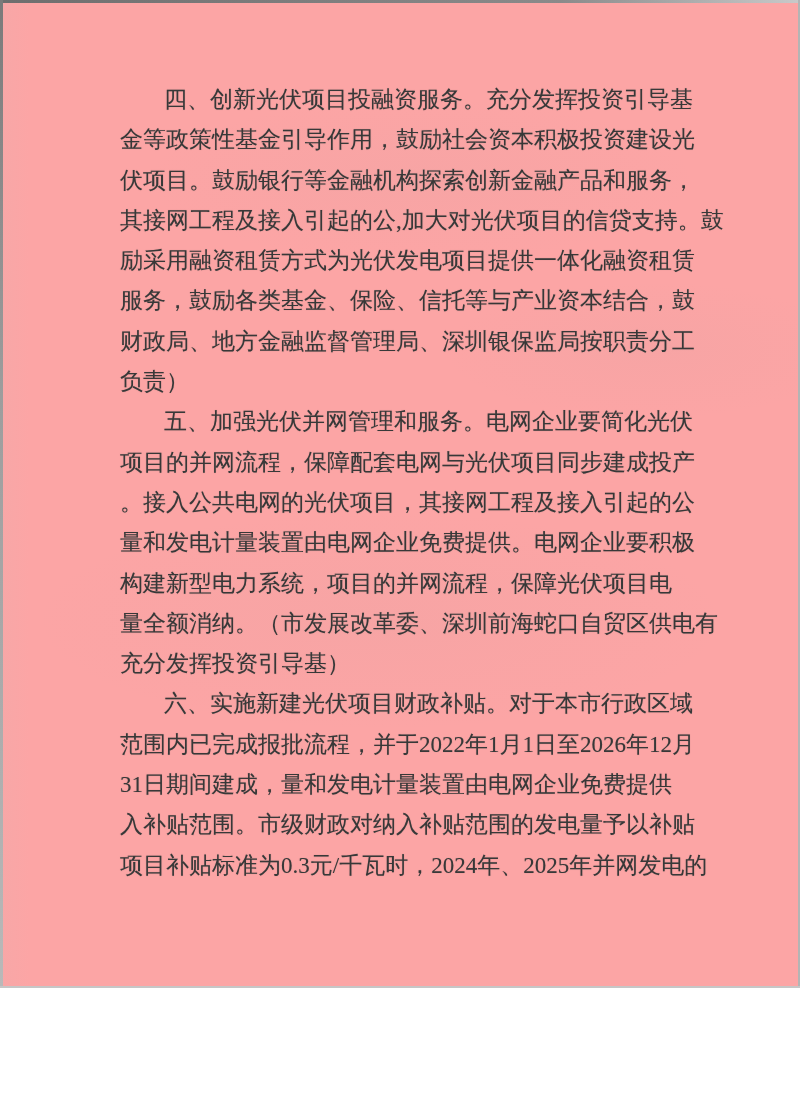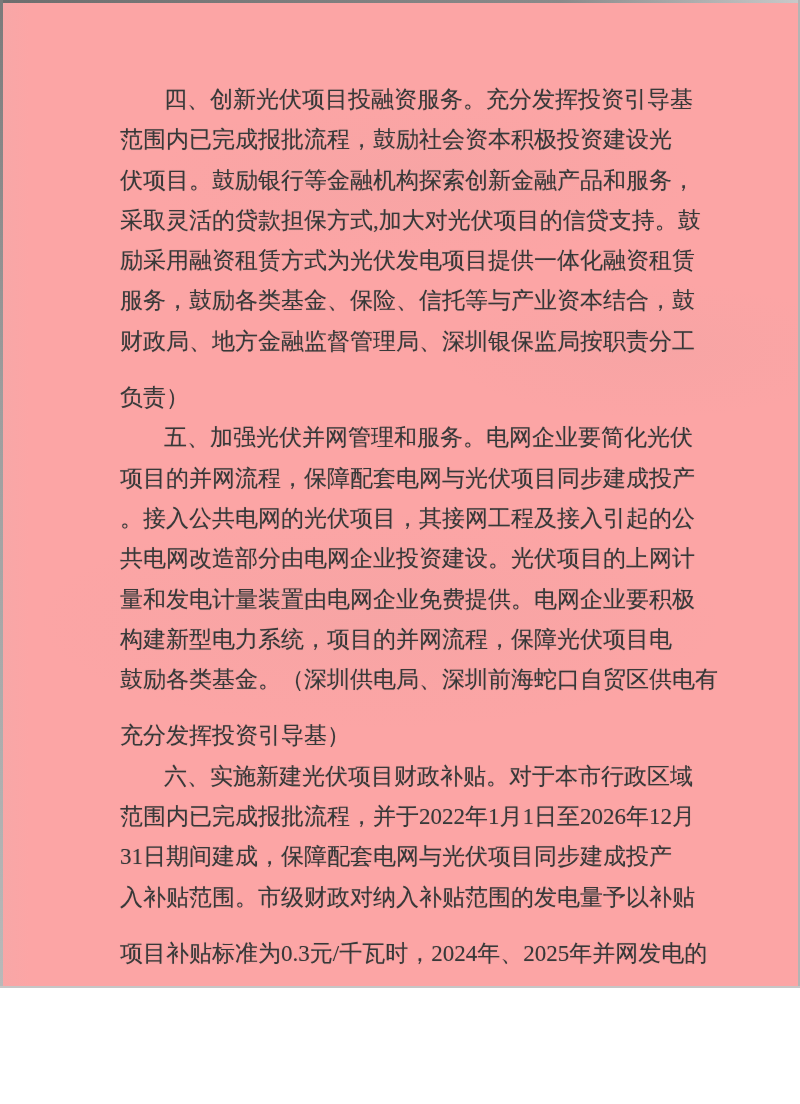--- a/index.html
+++ b/index.html
@@ -46,63 +46,62 @@
   .paragraph { margin: 0; }
   .line {
     height: 40.3px;
     text-align: justify;
     text-align-last: justify;
     text-justify: inter-character;
     white-space: nowrap;
     overflow: visible;
   }
   .line.first { text-indent: 44px; }
-  .line.last  { text-align: center; text-align-last: left; margin-top: 16px; }
+  .line.last  { text-align: center; text-align-last: left; }
 
   .page-number {
     position: absolute;
     left: 119px;
     top: 1024px;
     font-size: 15px;
     line-height: 20px;
     color: #4c4c4c;
     font-family: "Liberation Serif", "DejaVu Serif", serif;
   }
 </style>
 </head>
 <body>
 
 <div class="screenshot">
   <div class="scan-noise"></div>
 
   <div class="text-block">
       <div class="paragraph">
         <div class="line first">四、创新光伏项目投融资服务。充分发挥投资引导基</div>
-        <div class="line">范围内已完成报批流程，鼓励社会资本积极投资建设光</div>
+        <div class="line">金等政策性基金引导作用，鼓励社会资本积极投资建设光</div>
         <div class="line">伏项目。鼓励银行等金融机构探索创新金融产品和服务，</div>
-        <div class="line">采取灵活的贷款担保方式,加大对光伏项目的信贷支持。鼓</div>
+        <div class="line">其接网工程及接入引起的公,加大对光伏项目的信贷支持。鼓</div>
         <div class="line">励采用融资租赁方式为光伏发电项目提供一体化融资租赁</div>
         <div class="line">服务，鼓励各类基金、保险、信托等与产业资本结合，鼓</div>
         <div class="line">财政局、地方金融监督管理局、深圳银保监局按职责分工</div>
         <div class="line last">负责）</div>
       </div>
       <div class="paragraph">
         <div class="line first">五、加强光伏并网管理和服务。电网企业要简化光伏</div>
         <div class="line">项目的并网流程，保障配套电网与光伏项目同步建成投产</div>
         <div class="line">。接入公共电网的光伏项目，其接网工程及接入引起的公</div>
-        <div class="line">共电网改造部分由电网企业投资建设。光伏项目的上网计</div>
         <div class="line">量和发电计量装置由电网企业免费提供。电网企业要积极</div>
         <div class="line">构建新型电力系统，项目的并网流程，保障光伏项目电</div>
-        <div class="line">鼓励各类基金。（深圳供电局、深圳前海蛇口自贸区供电有</div>
+        <div class="line">量全额消纳。（市发展改革委、深圳前海蛇口自贸区供电有</div>
         <div class="line last">充分发挥投资引导基）</div>
       </div>
       <div class="paragraph">
         <div class="line first">六、实施新建光伏项目财政补贴。对于本市行政区域</div>
         <div class="line">范围内已完成报批流程，并于2022年1月1日至2026年12月</div>
-        <div class="line">31日期间建成，保障配套电网与光伏项目同步建成投产</div>
+        <div class="line">31日期间建成，量和发电计量装置由电网企业免费提供</div>
         <div class="line">入补贴范围。市级财政对纳入补贴范围的发电量予以补贴</div>
         <div class="line last">项目补贴标准为0.3元/千瓦时，2024年、2025年并网发电的</div>
       </div>
     </div>
 
   <div class="page-number">3</div>
 
   <div class="edge-top"></div>
   <div class="edge-left"></div>
   <div class="edge-right"></div>

